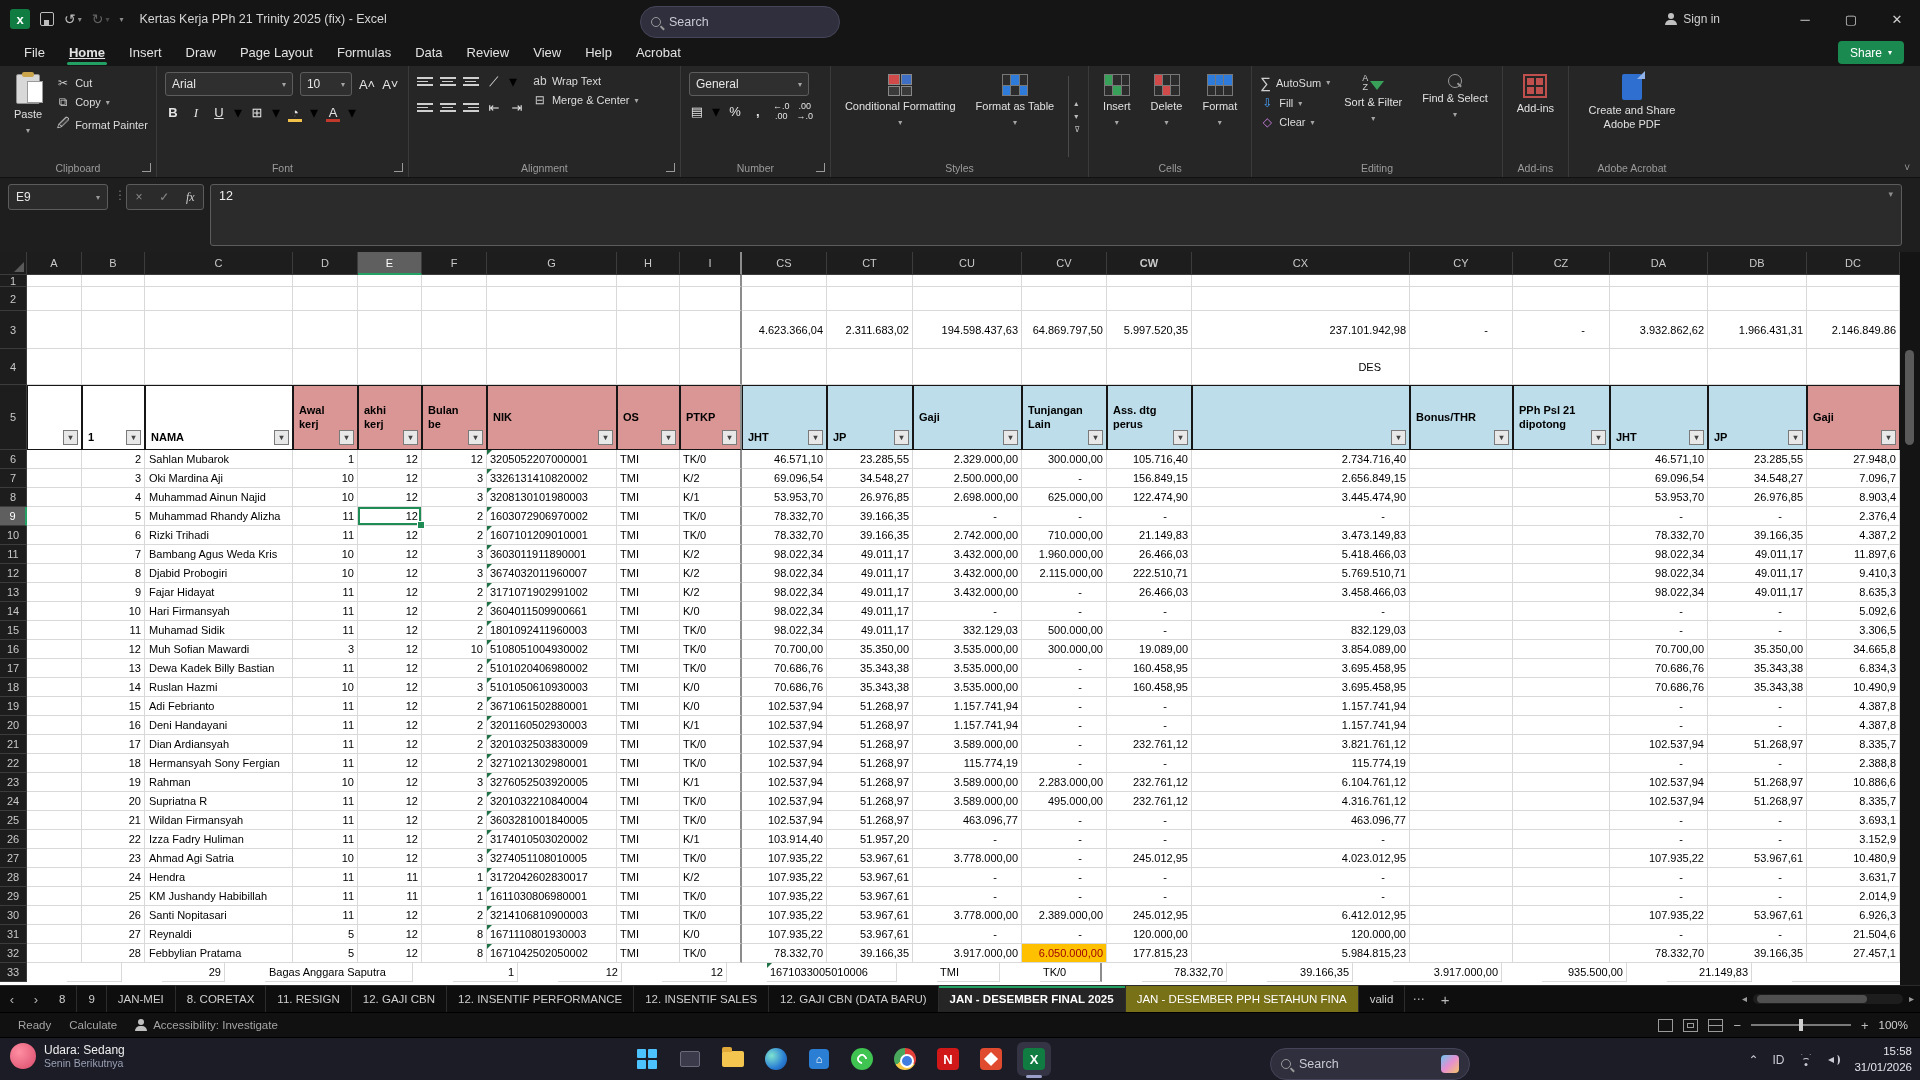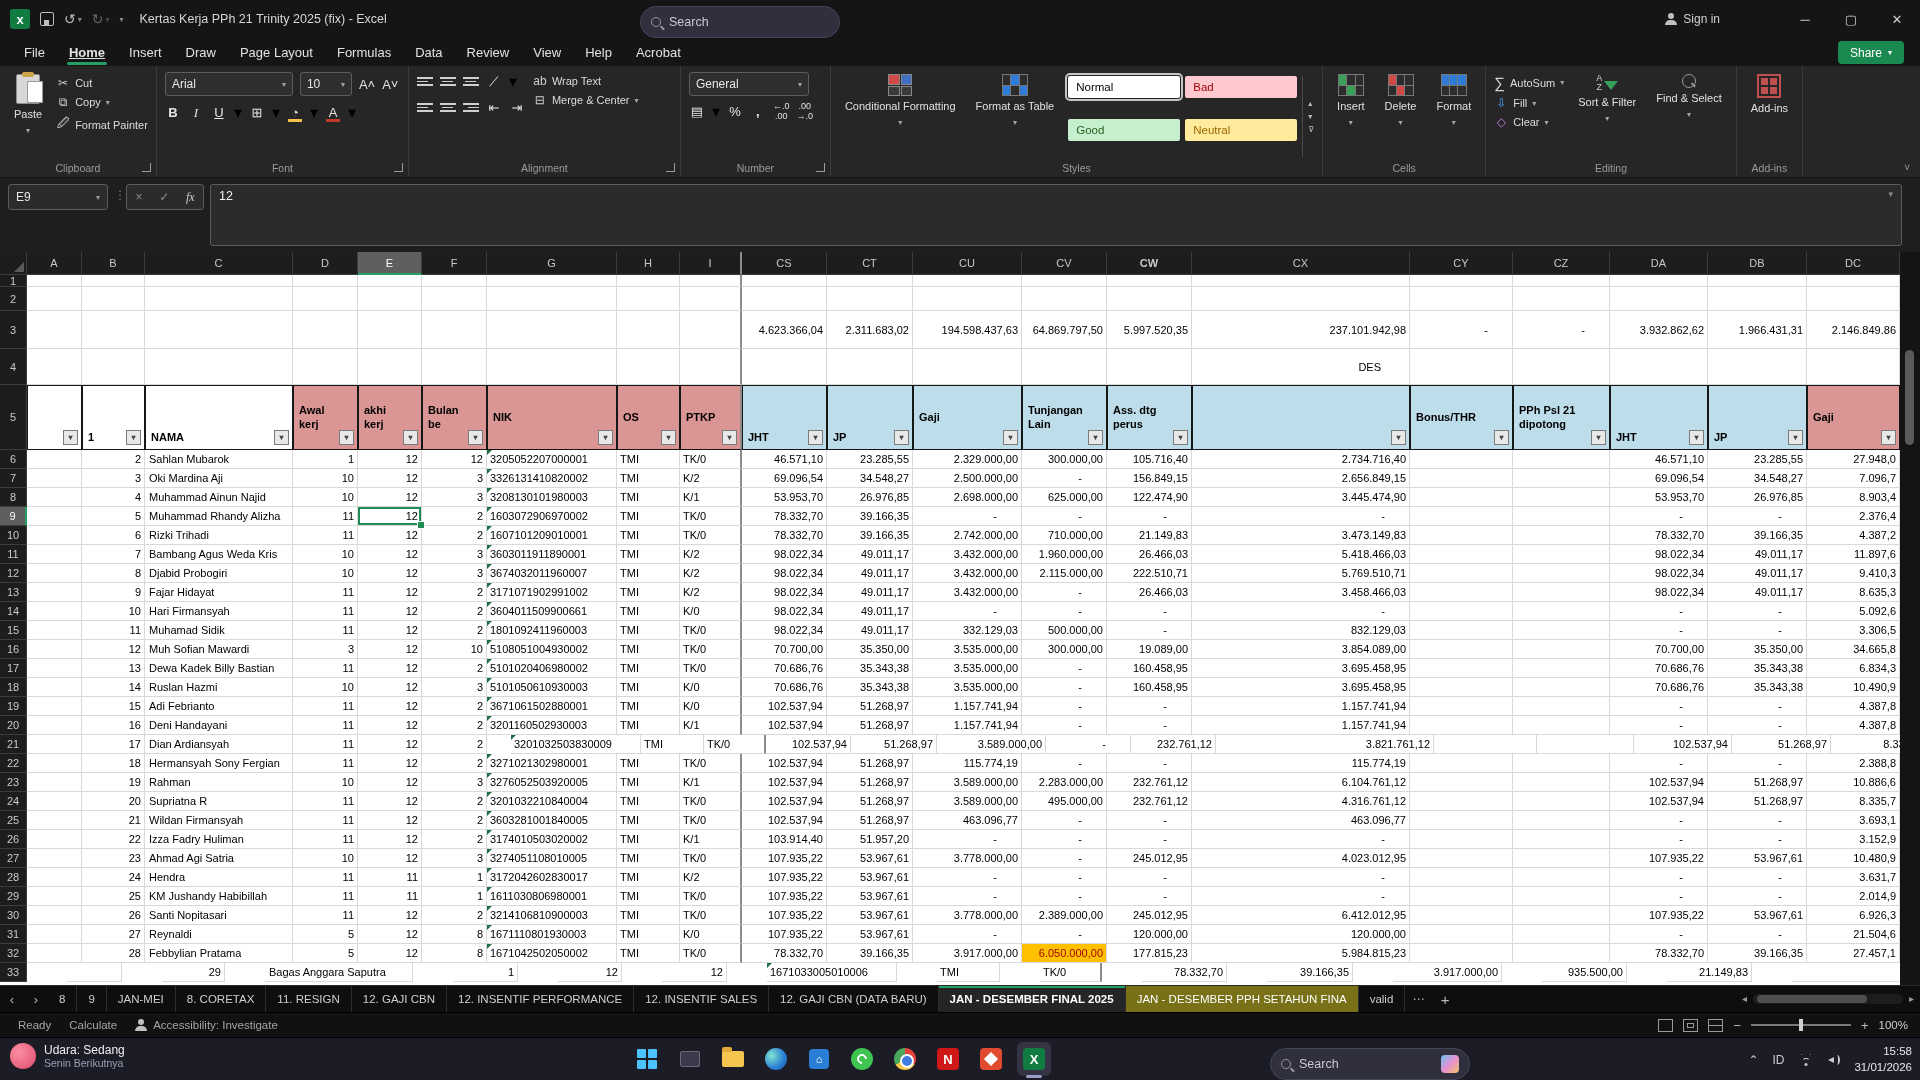--- a/index.html
+++ b/index.html
@@ -387,26 +387,20 @@
             <i class="hl"></i>
             <i></i>
             <i class="hl"></i>
             <i></i>
             <i class="hl"></i>
           </span>
         <span>Format as Table</span>
           <span class="dd">▾</span>
       </div>
       <div style="display:flex;gap:5px;padding-top:4px;">
-        <div class="chipgrid">
-          <div class="chip normal">Normal</div>
-          <div class="chip bad">Bad</div>
-          <div class="chip good">Good</div>
-          <div class="chip neutral">Neutral</div>
-        </div>
         <div class="gal-arrows">
             <span>▴</span>
             <span>▾</span>
             <span>⊽</span>
           </div>
       </div>
       <div class="glabel">Styles</div>
     </div>
 
     <div class="rgroup">
@@ -489,20 +483,27 @@
             <i></i>
             <i></i>
             <i></i>
             <i></i>
           </span>
         <span>Add-ins</span>
       </div>
       <div class="glabel">Add-ins</div>
     </div>
 
+    <div class="rgroup" style="border-right:none;">
+      <div class="bigbtn" style="max-width:110px;">
+        <span class="pdf-ico"></span>
+        <span>Create and Share Adobe PDF</span>
+      </div>
+      <div class="glabel">Adobe Acrobat</div>
+    </div>
     <div id="ribbon-collapse">˅</div>
   </div>
 
   <div id="fbar">
     <div id="namebox">
         <span>E9</span>
         <span class="dd">▾</span>
       </div>
     <div id="fb-dots">⋮</div>
     <div id="fb-btns">
@@ -1060,21 +1061,21 @@
         <div class="cell num" style="width: 93px;">4.387,8</div>
       </div>
       <div class="grow" style="height: 19px;">
         <div class="rh">21</div>
         <div class="cell" style="width: 55px;"></div>
         <div class="cell num" style="width: 63px;">17</div>
         <div class="cell name" style="width: 148px;">Dian Ardiansyah</div>
         <div class="cell num" style="width: 65px;">11</div>
         <div class="cell num" style="width: 64px;">12</div>
         <div class="cell num" style="width: 65px;">2</div>
-        <div class="cell nik" style="width: 130px; margin-left: 24px;">3201032503830009</div>
+        <div class="cell nik" style="width: 130px;">3201032503830009</div>
         <div class="cell" style="width: 63px;">TMI</div>
         <div class="cell frz" style="width: 62px;">TK/0</div>
         <div class="cell num" style="width: 85px;">102.537,94</div>
         <div class="cell num" style="width: 86px;">51.268,97</div>
         <div class="cell num" style="width: 109px;">3.589.000,00</div>
         <div class="cell dash" style="width: 85px;">-</div>
         <div class="cell num" style="width: 85px;">232.761,12</div>
         <div class="cell num" style="width: 218px;">3.821.761,12</div>
         <div class="cell num" style="width: 103px;"></div>
         <div class="cell num" style="width: 97px;"></div>

